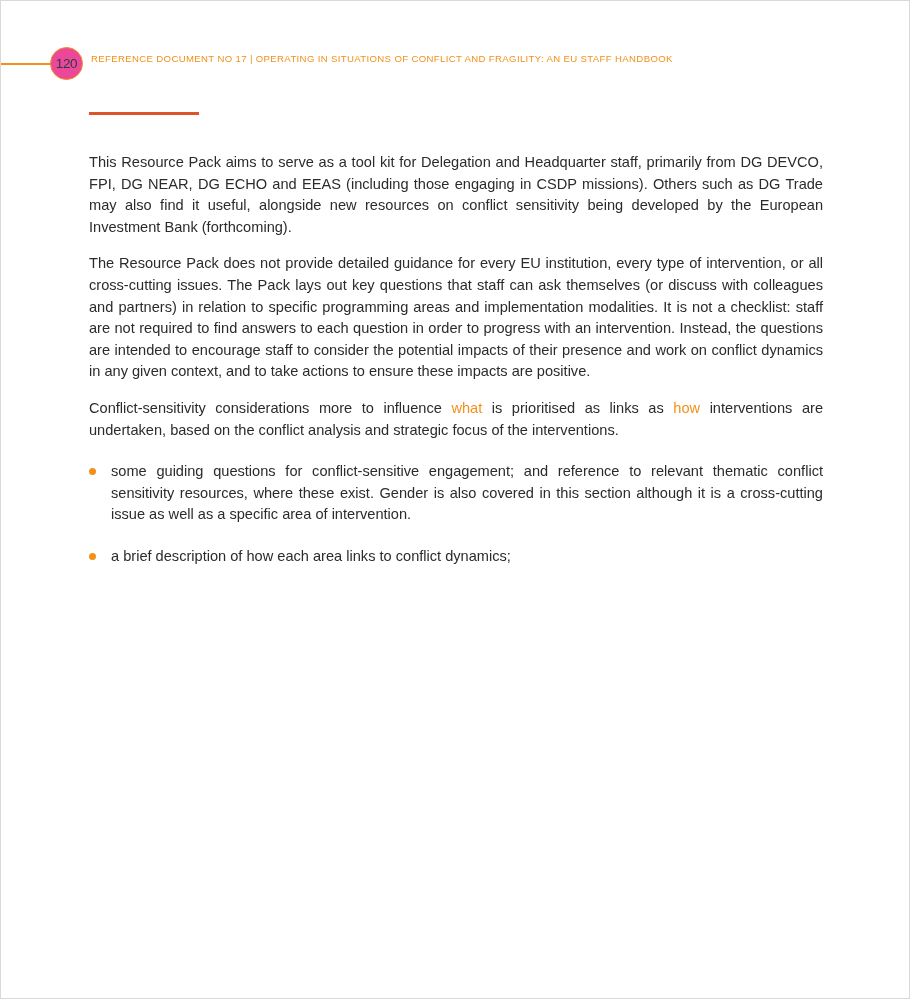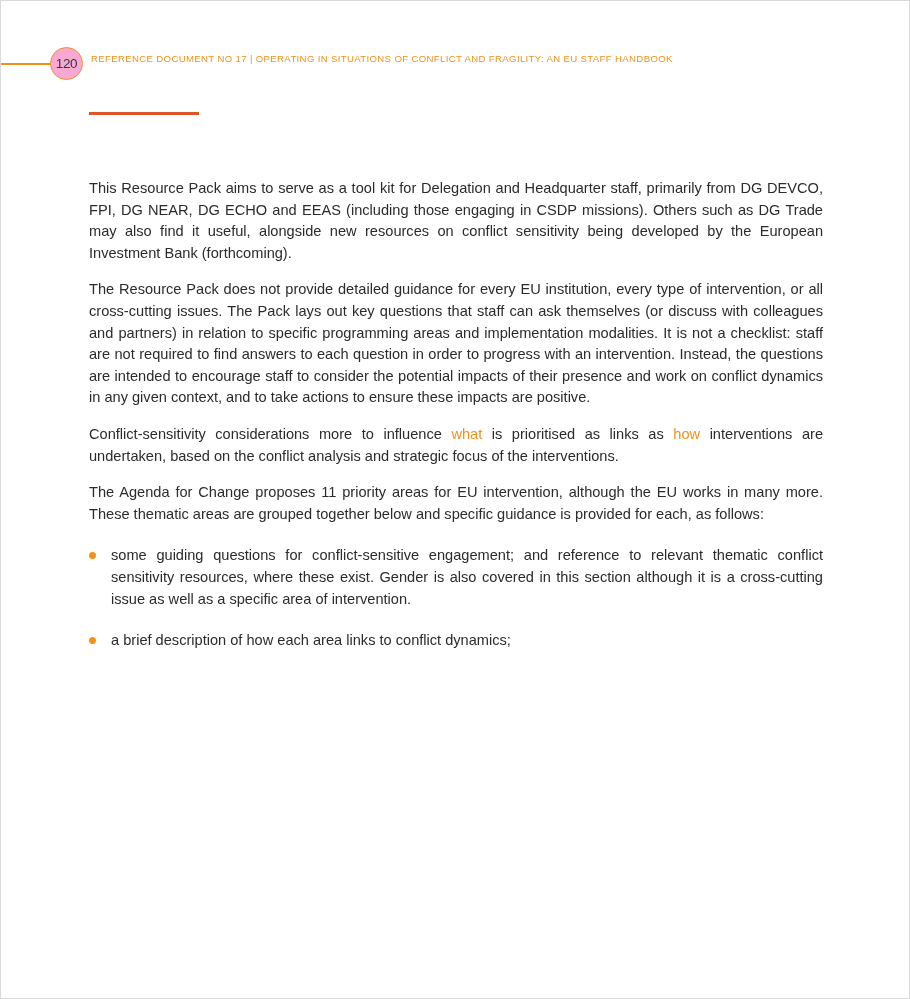--- a/index.html
+++ b/index.html
@@ -19,21 +19,21 @@
   .hdr-rule {
     position: absolute; left: 0; top: 62px;
     width: 51px; height: 2px;
     background: var(--accent-orange, #F39019);
   }
   .page-badge {
     position: absolute; left: 49px; top: 46px;
     width: 33px; height: 33px;
     border: 1.5px solid var(--accent-orange, #F39019);
     border-radius: 50%;
-    background: #f9a8d4;
+    background: #ec4899;
     display: flex; align-items: center; justify-content: center;
     font-size: 13.5px; letter-spacing: -0.3px;
     color: var(--page-number-color, #2E3A47);
   }
   .hdr-text {
     position: absolute; left: 90px; top: 52px;
     font-size: 9.6px; font-weight: 400;
     letter-spacing: 0.35px;
     color: var(--accent-orange, #F39019);
     white-space: nowrap;
@@ -52,21 +52,21 @@
     width: 110px; height: 3px;
     margin-top: 5px;
     background: var(--rule-red, #DC5429);
   }
   .doc-title {
     margin-top: 9px;
     font-size: 32px; font-weight: 700;
     letter-spacing: -0.6px;
     color: var(--accent-orange, #F39019);
   }
-  .body-text { margin-top: 63px; }
+  .body-text { margin-top: 37px; }
   .body-text p {
     font-size: 14.6px; line-height: 21.6px;
     text-align: justify;
     color: var(--text-dark, #2B2B2B);
     margin-bottom: 15px;
   }
   .body-text p:last-of-type { margin-bottom: 0; }
   .accent { color: var(--accent-orange, #F39019); }
   .bullet {
     display: flex; gap: 15px;
@@ -99,21 +99,20 @@
     <div class="annex-rule"></div>
 
     <div class="body-text">
 
       <p>This Resource Pack aims to serve as a tool kit for Delegation and Headquarter staff, primarily from DG DEVCO, FPI, DG NEAR, DG ECHO and EEAS (including those engaging in CSDP missions). Others such as DG Trade may also find it useful, alongside new resources on conflict sensitivity being developed by the European Investment Bank (forthcoming).</p>
 
       <p>The Resource Pack does not provide detailed guidance for every EU institution, every type of intervention, or all cross-cutting issues. The Pack lays out key questions that staff can ask themselves (or discuss with colleagues and partners) in relation to specific programming areas and implementation modalities. It is not a checklist: staff are not required to find answers to each question in order to progress with an intervention. Instead, the questions are intended to encourage staff to consider the potential impacts of their presence and work on conflict dynamics in any given context, and to take actions to ensure these impacts are positive.</p>
 
       <p><span>Conflict-sensitivity considerations more to influence </span><span class="accent">what</span><span> is prioritised as links as </span><span class="accent">how</span><span> interventions are undertaken, based on the conflict analysis and strategic focus of the interventions.</span></p>
 
-      <p>The Agenda for Change proposes 11 priority areas for EU intervention, although the EU works in many more. These thematic areas are grouped together below and specific guidance is provided for each, as follows:</p>
 
       <div class="bullet">
         <span class="dot"></span>
         <p>some guiding questions for conflict-sensitive engagement; and reference to relevant thematic conflict sensitivity resources, where these exist. Gender is also covered in this section although it is a cross-cutting issue as well as a specific area of intervention.</p>
       </div>
 
       <div class="bullet">
         <span class="dot"></span>
         <p>a brief description of how each area links to conflict dynamics;</p>
       </div>

